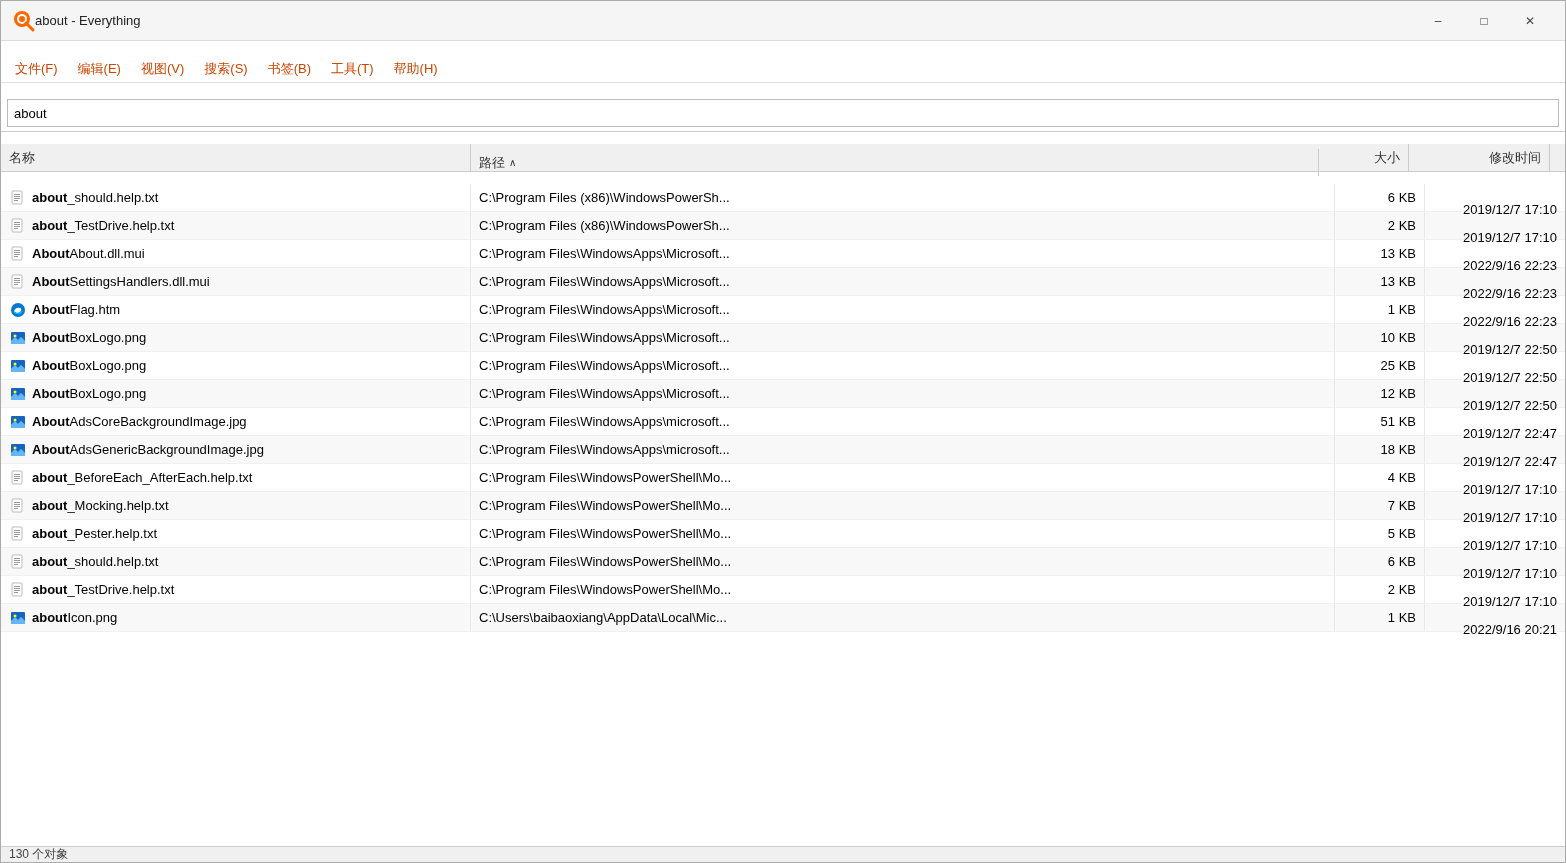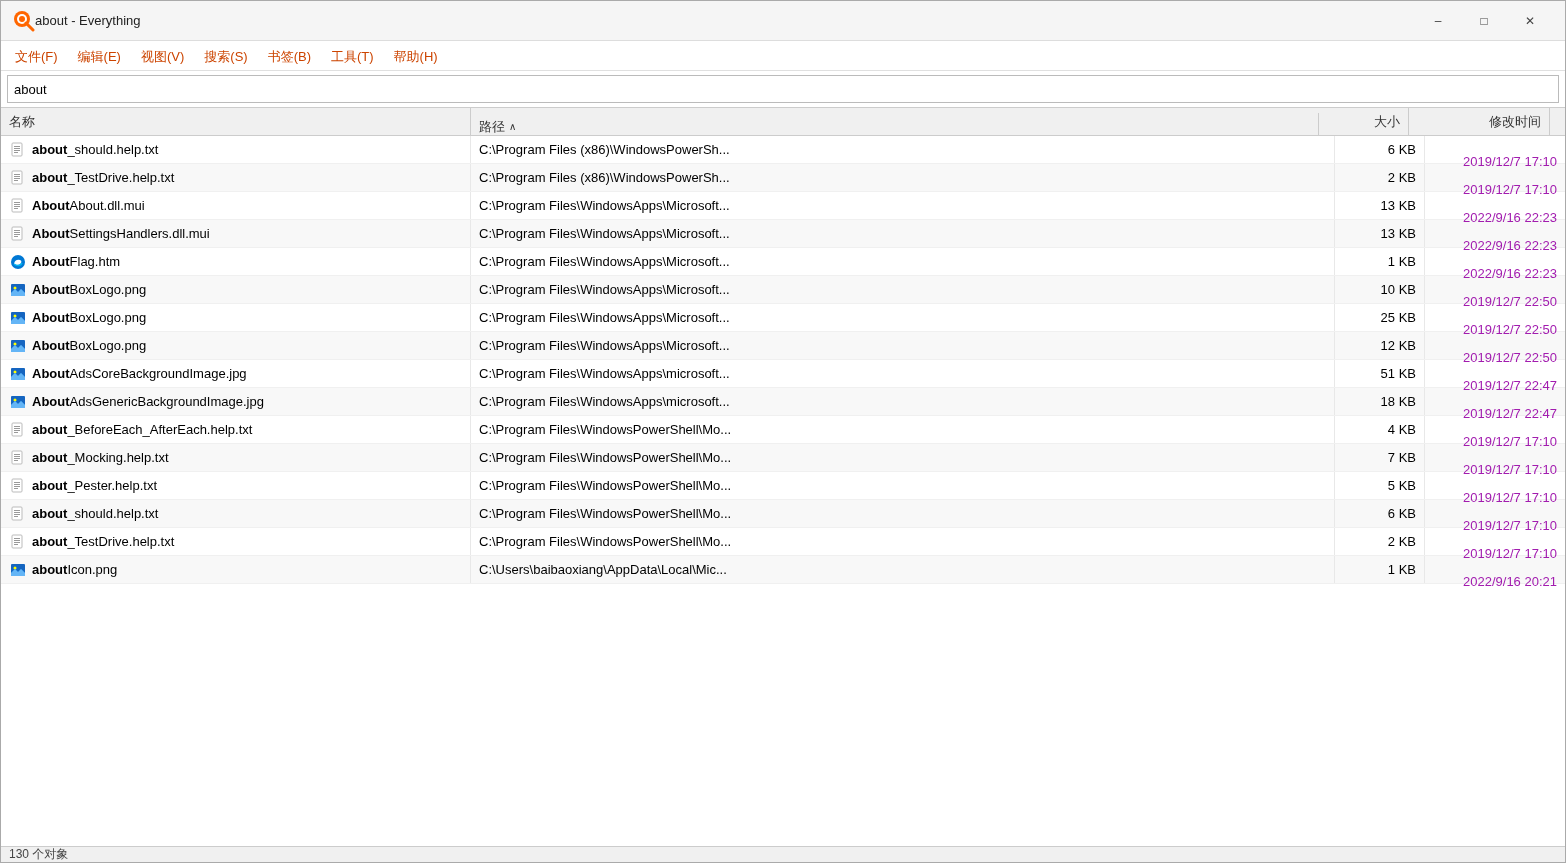--- a/index.html
+++ b/index.html
@@ -15,20 +15,21 @@
       overflow: hidden;
     }
     .window {
       width: 1566px;
       height: 863px;
       background: #ffffff;
       border: 1px solid #aaa;
       display: flex;
       flex-direction: column;
       box-shadow: 2px 2px 8px rgba(0,0,0,0.3);
+      gap: 12px;
     }
     .title-bar {
       height: 40px;
       background: #f5f5f5;
       border-bottom: 1px solid #ddd;
       display: flex;
       align-items: center;
       padding: 0 12px;
       user-select: none;
     }
@@ -154,21 +155,21 @@
       align-items: center;
       justify-content: flex-end;
       height: 100%;
       border-right: 1px solid #e8e8e8;
     }
     .cell-modified {
       width: 140px;
       min-width: 140px;
       padding: 0 8px;
       font-size: 13px;
-      color: #a21caf;
+      color: #000000;
       text-align: right;
       display: flex;
       align-items: center;
       justify-content: flex-end;
       height: 100%;
       margin-top: 24px;
     }
     .file-icon {
       width: 18px;
       height: 18px;

